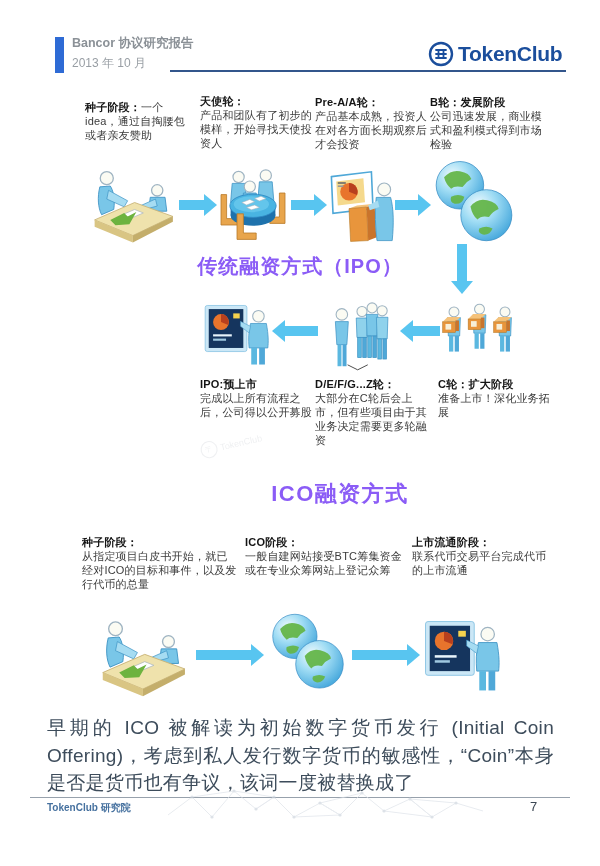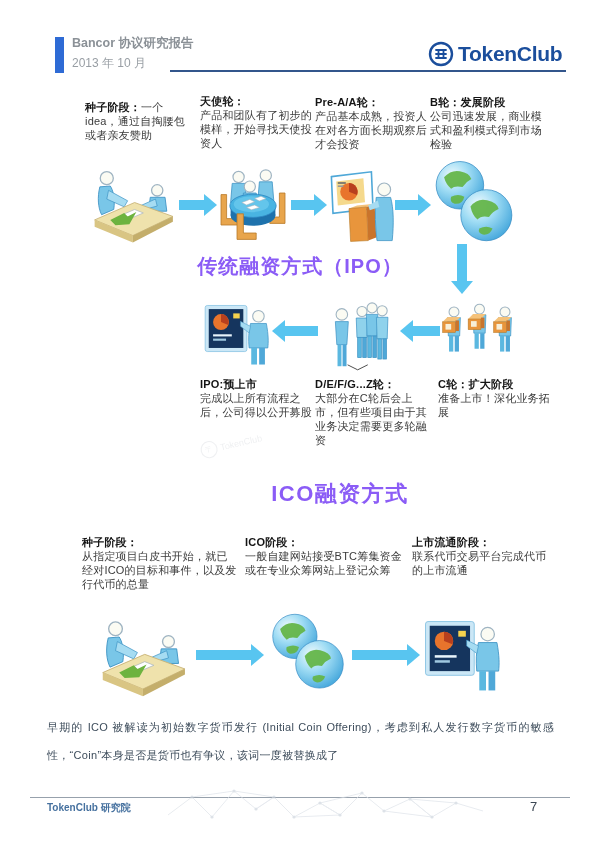--- a/index.html
+++ b/index.html
@@ -45,21 +45,21 @@
   .arr-down{width:10px;}
   .arr-down::before{content:"";position:absolute;top:0;bottom:11px;left:0;width:10px;background:var(--arrow);}
   .arr-down::after{content:"";position:absolute;bottom:0;left:-6px;width:0;height:0;
     border-left:11px solid transparent;border-right:11px solid transparent;border-top:13px solid var(--arrow);}
   
   .watermark{position:absolute;left:200px;top:436px;transform:rotate(-13deg);opacity:0.14;
     display:flex;align-items:center;gap:3px;color:#8A93A0;font-size:9px;}
   .watermark .wm-circle{width:15px;height:15px;border:1.5px solid #8A93A0;border-radius:50%;
     display:flex;align-items:center;justify-content:center;font-size:8px;}
   
-  .body-par{position:absolute;left:47px;top:714px;width:507px;font-size:11px;line-height:27.5px;
+  .body-par{position:absolute;left:47px;top:714px;width:507px;font-size:19px;line-height:27.5px;
     color:#3D4C5B;text-align:justify;letter-spacing:0.3px;}
   
   .frule{position:absolute;left:30px;top:797px;width:540px;height:1px;background:#97A1AC;}
   .constellation{position:absolute;left:168px;top:785px;width:315px;height:44px;}
   .forg{position:absolute;left:47px;top:801px;font-size:10px;font-weight:700;color:var(--footer-blue);}
   .fpage{position:absolute;left:530px;top:799px;font-size:13px;color:#3C4754;}
 </style>
 </head>
 <body>
 

